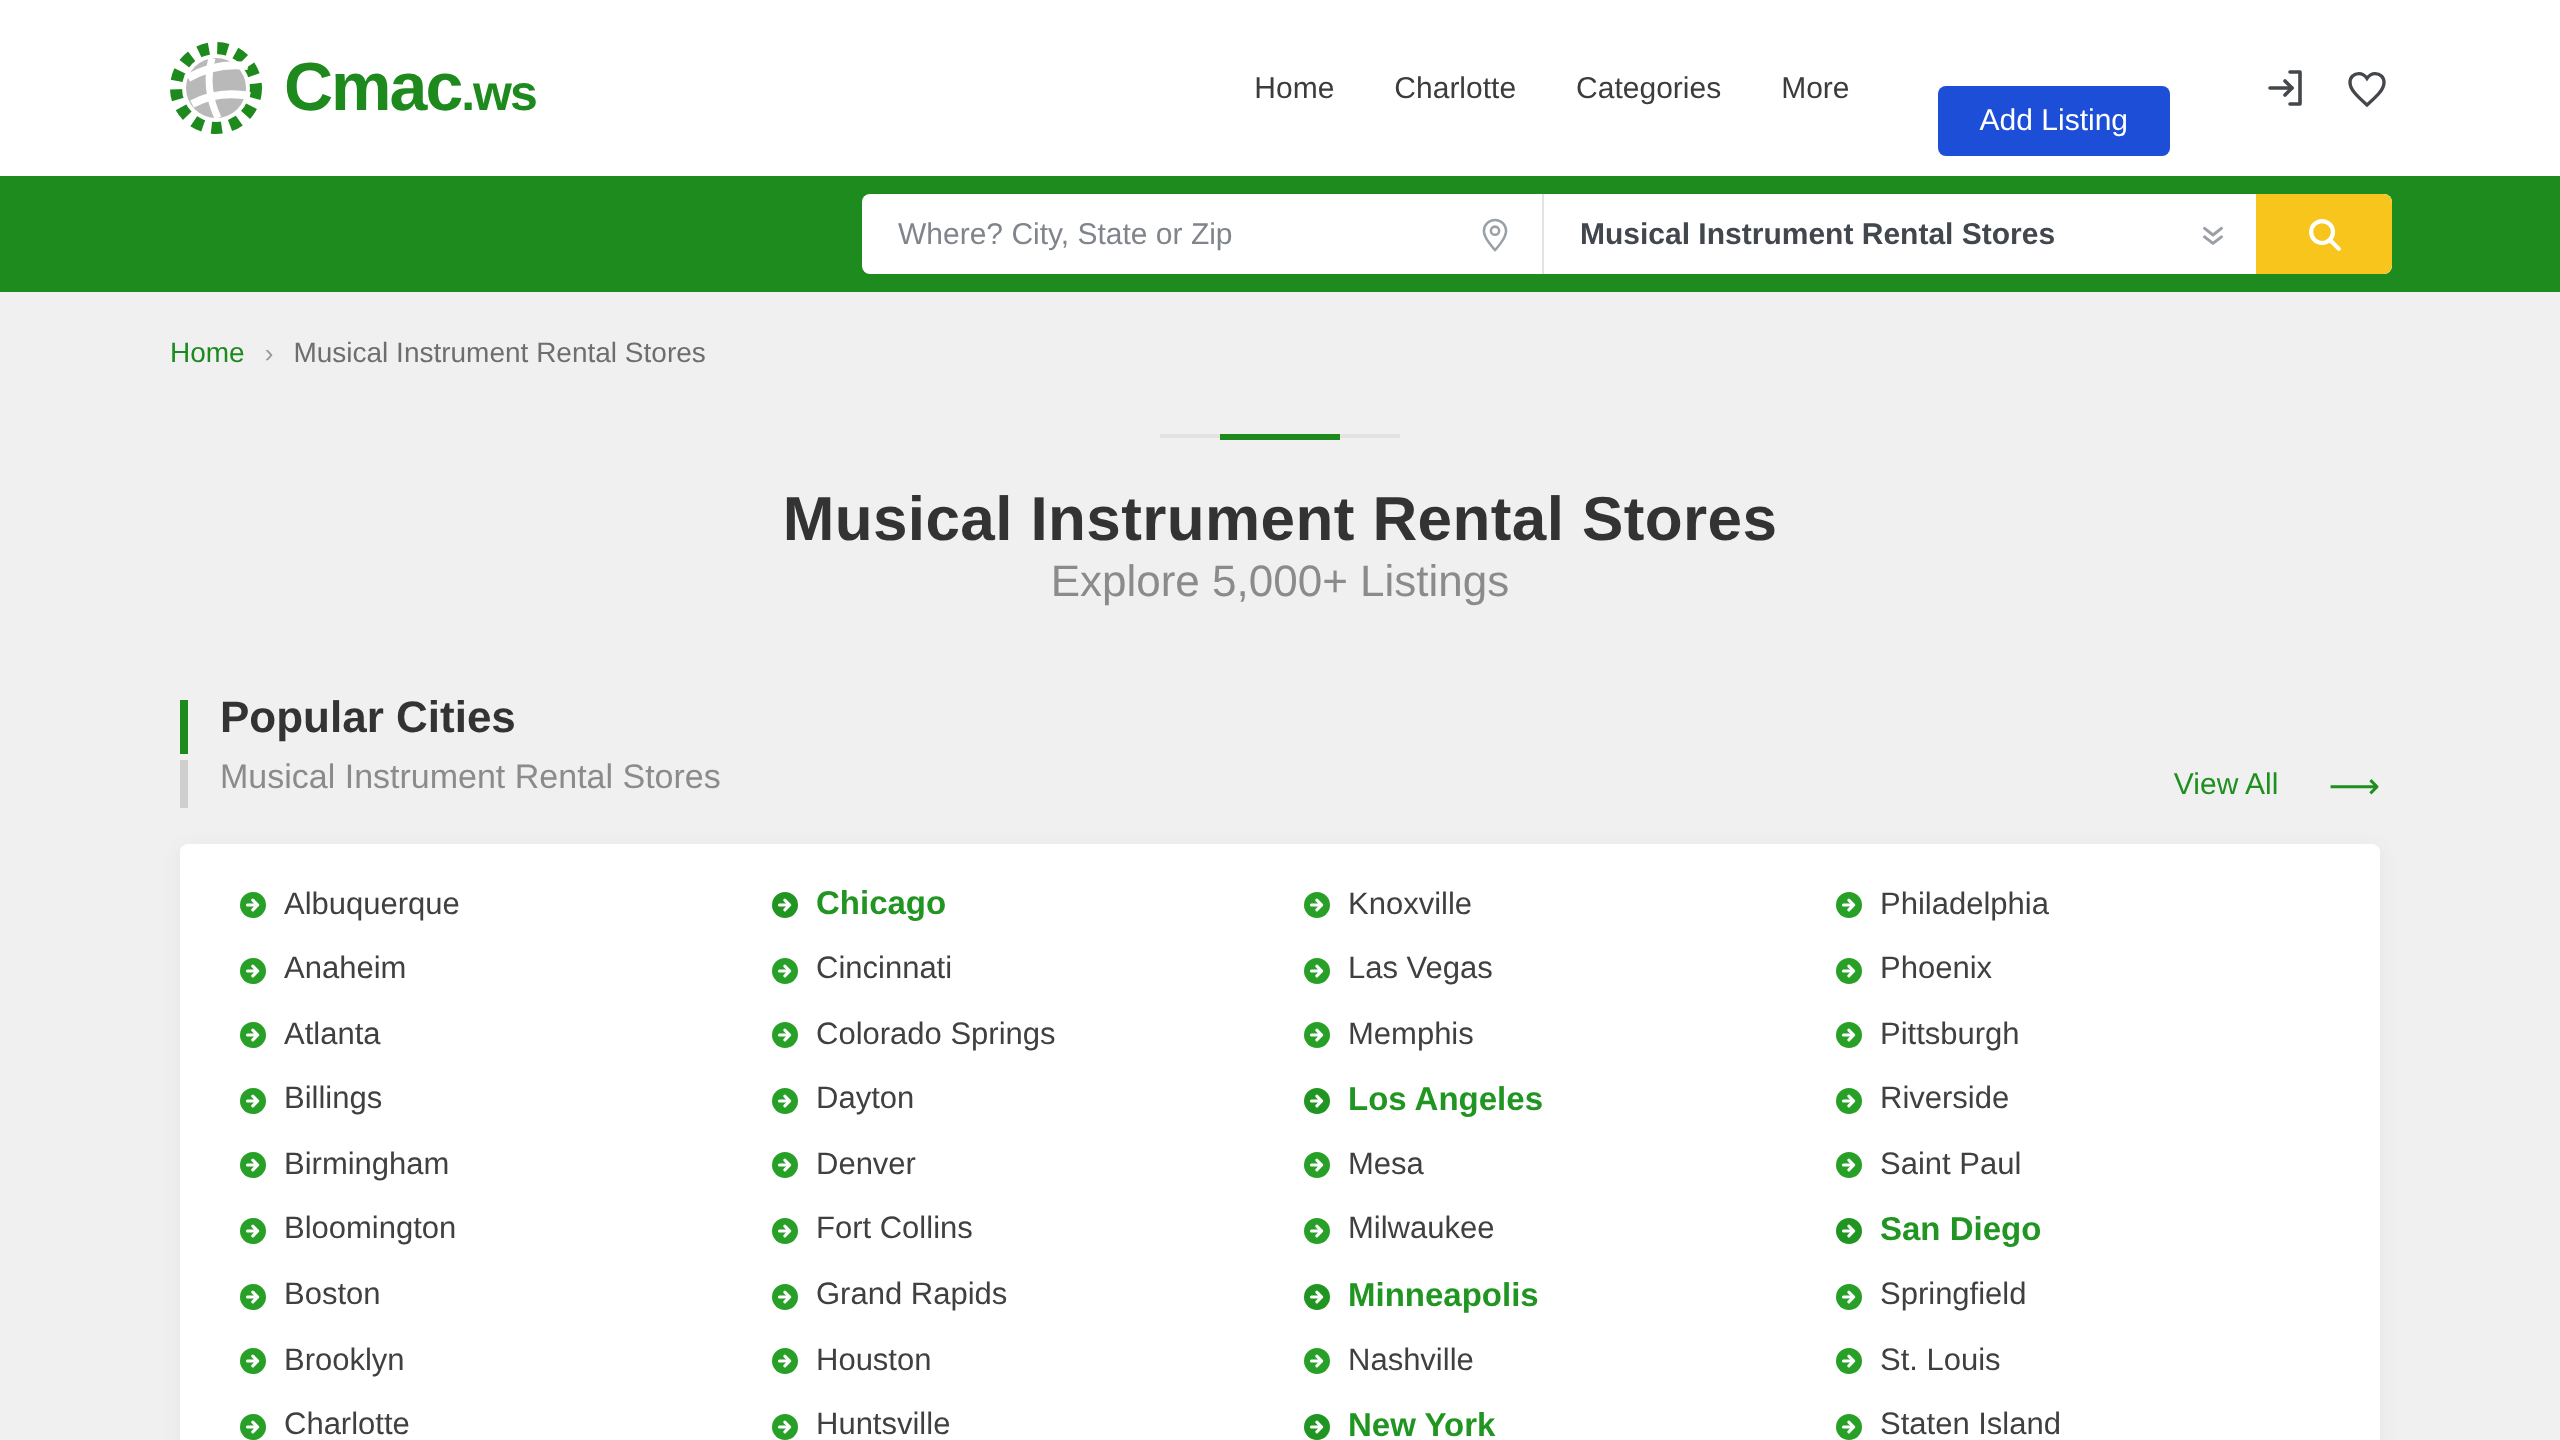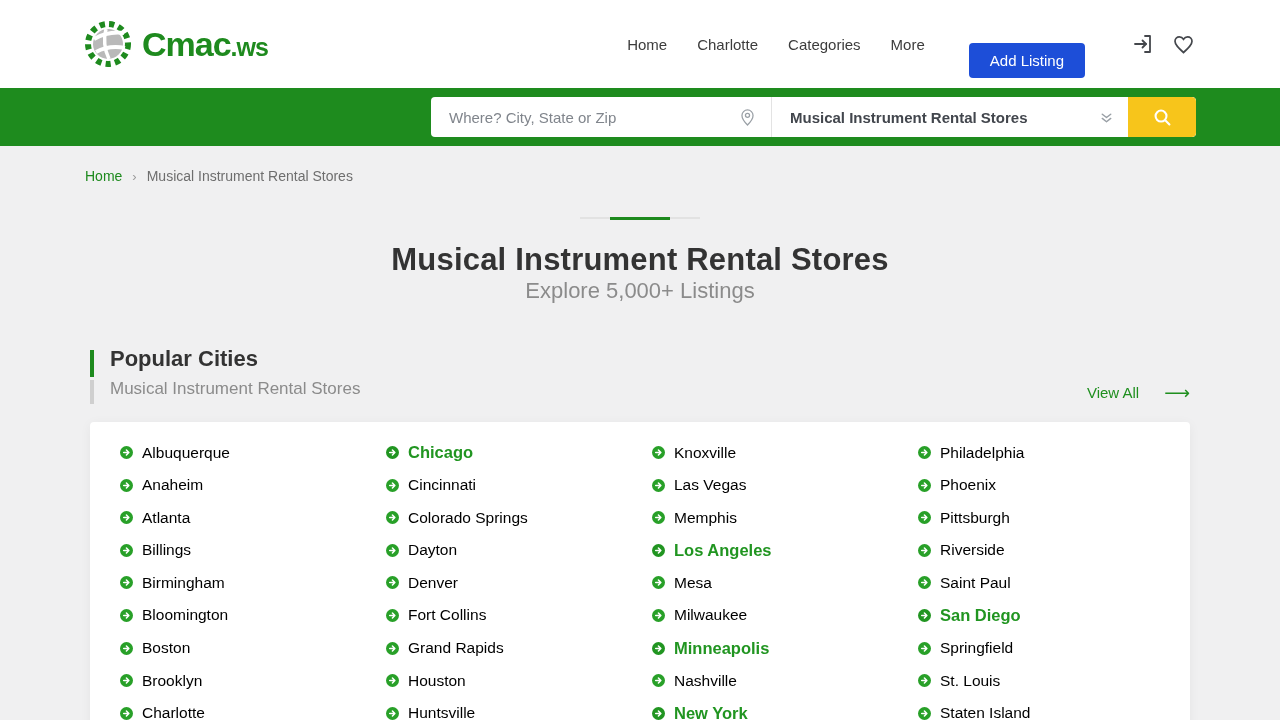--- a/index.html
+++ b/index.html
@@ -60,21 +60,21 @@
   .view-all { color:#1f8f1f; font-size:15px; display:flex; align-items:flex-start; gap:25px;
     cursor:pointer; text-decoration:none; padding-bottom:2px; }
   .view-all .arr { font-size:18px; line-height:1; }
 
   
   .cities-card { width:1100px; margin:18px auto 0; background:#fff; border-radius:4px;
     box-shadow:0 2px 12px rgba(0,0,0,.05); padding:21px 0 40px 30px;
     display:flex; min-height:330px; }
   .city-col { width:266px; display:flex; flex-direction:column; }
   .city-item { display:flex; align-items:center; gap:9px; height:19px; margin-bottom:13.6px;
-    color:#000000; font-size:15.5px; text-decoration:none; cursor:pointer; }
+    color:#404040; font-size:15.5px; text-decoration:none; cursor:pointer; }
   .city-item.bold { font-weight:700; font-size:16.5px; color:#219521; }
   .city-icon { width:13px; height:13px; flex:0 0 auto; }
   .city-icon circle { fill:#28a028; }
   .city-item.bold .city-icon circle { fill:#219521; }
 </style>
 </head>
 <body>
 
 <header class="topbar">
   <div class="logo">

